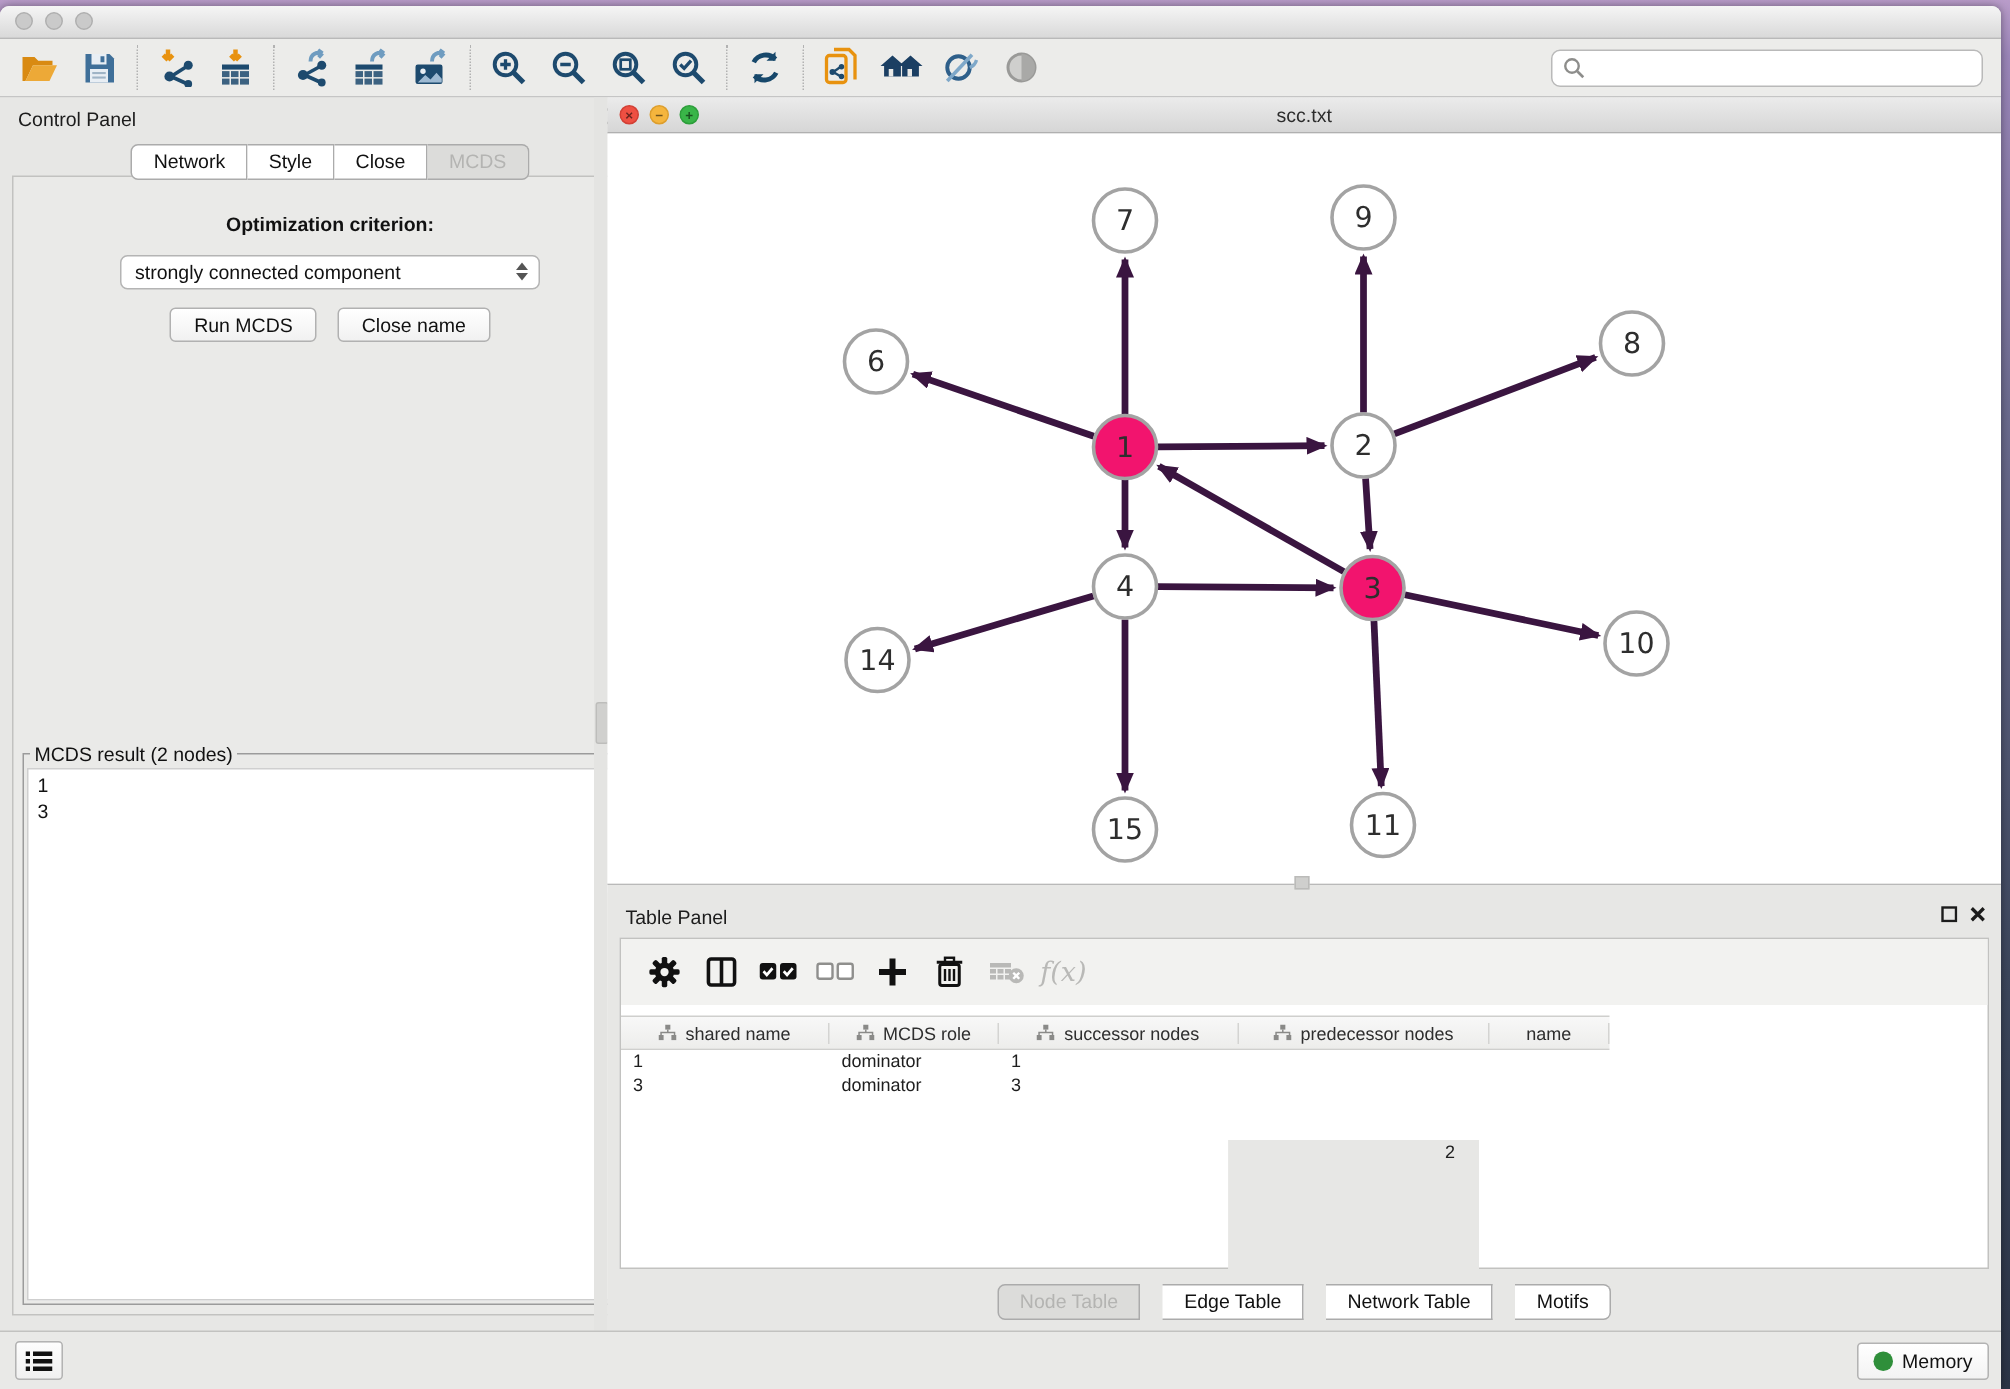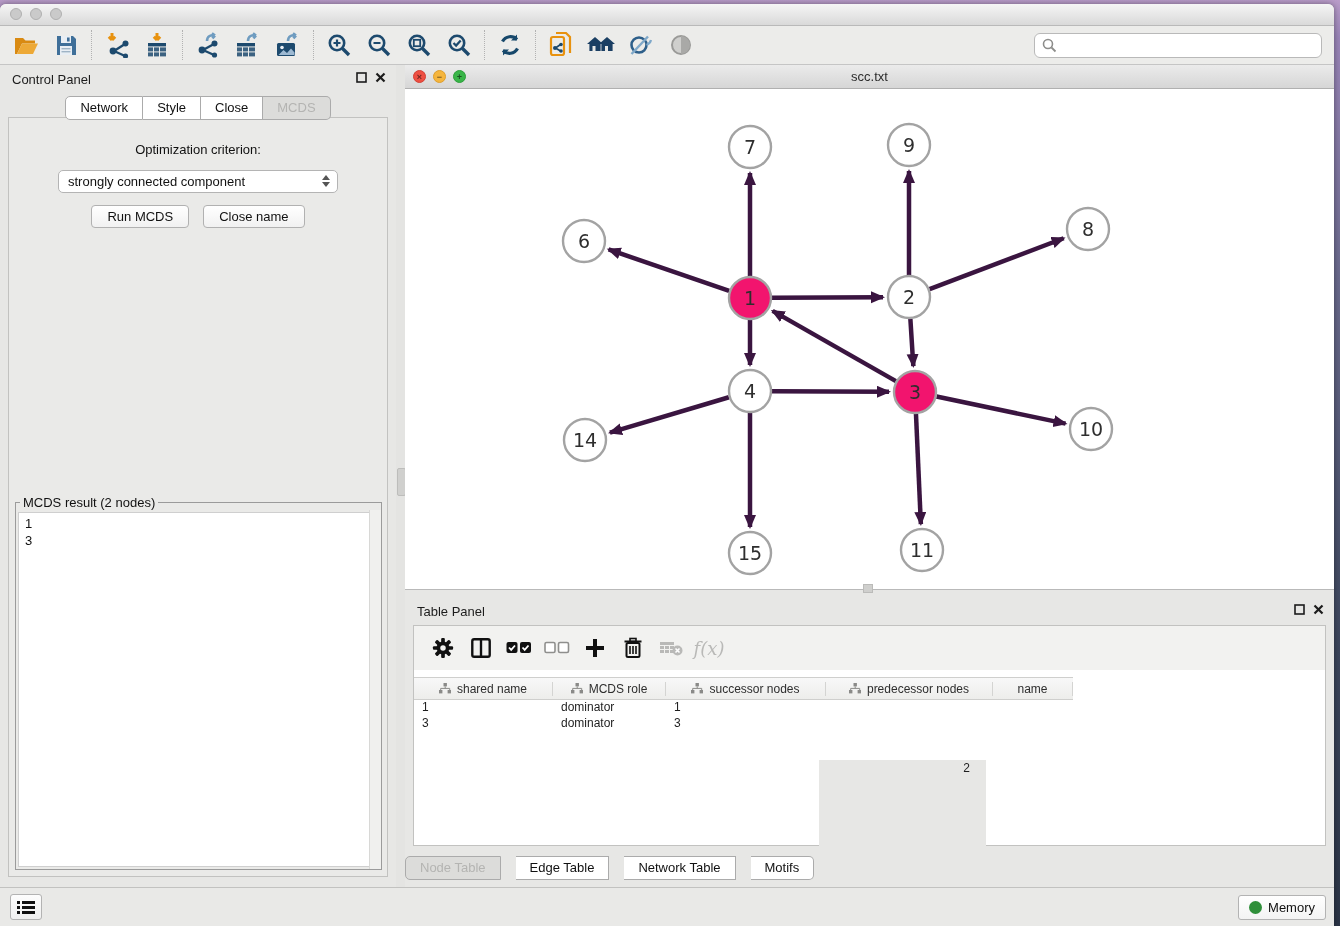--- a/index.html
+++ b/index.html
@@ -17,31 +17,31 @@
   
   .toolbar{position:absolute;left:0;top:22px;width:100%;height:39px;background:#ececea;
     border-bottom:1px solid #c5c5c5;display:flex;align-items:center;padding-left:6px;box-sizing:border-box;}
   .tbtn{width:40px;height:34px;display:flex;align-items:center;justify-content:center;background:none;border:none;padding:0;}
   .tsep{width:0;height:30px;border-left:1px dotted #b2b2b2;margin:0 5px;}
   .searchwrap{position:absolute;right:12px;top:7px;width:288px;height:25px;}
   .searchwrap input{width:100%;height:100%;box-sizing:border-box;border:1px solid #b9b9b9;border-radius:6px;
     padding:0 8px 0 28px;font-size:13px;background:#fff;outline:none;}
   .searchwrap svg{position:absolute;left:8px;top:5px;}
   
-  .cpanel{position:absolute;left:0;top:61px;width:396px;height:823px;background:#e7e7e5;}
+  .cpanel{position:absolute;left:0;top:61px;width:396px;height:823px;background:#e7e7e5;padding-left:44px;}
   .panelhead{position:absolute;left:0;top:0;width:100%;height:28px;}
   .panelhead .ptitle{position:absolute;left:12px;top:7px;font-size:13px;color:#1c1c1c;}
   .winbtns{position:absolute;right:10px;top:7px;display:flex;gap:8px;align-items:center;}
   .cptabs{position:absolute;left:0;top:31px;width:100%;display:flex;justify-content:center;z-index:2;}
   .tab{font-size:13px;padding:3px 14px 4px;background:#fff;border:1px solid #ababab;border-left:none;color:#111;}
   .tab:first-child{border-left:1px solid #ababab;border-radius:5px 0 0 5px;}
   .tab:last-child{border-radius:0 5px 5px 0;}
   .tab.sel{background:#dcdcda;color:#b4b4b2;}
   .cpbox{position:absolute;left:8px;right:8px;top:52px;bottom:11px;border:1px solid #c2c2c0;background:#eaeae8;}
-  .optlabel{margin-top:24px;text-align:center;font-size:13px;color:#111;}
+  .optlabel{margin-top:24px;text-align:center;font-size:13px;color:#111;font-weight:bold;}
   .selectbox{position:relative;margin:13px auto 0;width:280px;height:23px;background:#fff;border:1px solid #b4b4b4;
     border-radius:5px;font-size:13px;display:flex;align-items:center;padding-left:9px;box-sizing:border-box;color:#111;}
   .stepper{position:absolute;right:7px;top:4px;display:flex;flex-direction:column;gap:2px;}
   .stepper i{width:0;height:0;border-left:4px solid transparent;border-right:4px solid transparent;display:block;}
   .stepper .up{border-bottom:5px solid #555;}
   .stepper .dn{border-top:5px solid #555;}
   .btnrow{margin-top:12px;display:flex;justify-content:center;gap:14px;}
   .pbtn{font-size:13px;color:#111;background:linear-gradient(#ffffff,#f1f1f1);border:1px solid #b1b1b1;
     border-radius:4px;padding:3px 15px;}
   .groupbox{position:absolute;left:6px;right:5px;top:377px;bottom:6px;border:1px solid #9b9b9b;margin:0;padding:0;}
@@ -75,21 +75,21 @@
   .fxlab{font-family:"DejaVu Serif",serif;font-style:italic;font-size:18px;color:#b9b9b7;}
   .thead{position:absolute;left:0;top:51px;height:21px;display:flex;background:linear-gradient(#f8f8f8,#ededeb);
     border-top:1px solid #cfcfcd;border-bottom:1px solid #cfcfcd;align-items:center;}
   .th{box-sizing:border-box;border-right:1px solid #d4d4d2;display:flex;align-items:center;justify-content:center;
     gap:6px;font-size:12px;color:#2e2e2e;}
   .trows{position:absolute;left:0;top:73px;right:0;}
   .trow{display:flex;height:16px;}
   .td{box-sizing:border-box;font-size:12px;color:#1e1e1e;overflow:hidden;white-space:nowrap;line-height:16px;}
   .td.left{padding-left:8px;text-align:left;}
   .td.right{padding-right:16px;text-align:right;}
-  .bottabs{position:absolute;left:0;right:0;bottom:8px;display:flex;gap:15px;}
+  .bottabs{position:absolute;left:0;right:0;bottom:8px;display:flex;justify-content:center;gap:15px;}
   
   .statusbar{position:absolute;left:0;bottom:0;width:100%;height:38px;background:#e9e9e7;border-top:1px solid #c2c2c0;}
   .listbtn{position:absolute;left:10px;top:6px;width:32px;height:26px;background:linear-gradient(#fdfdfd,#f0f0f0);
     border:1px solid #b3b3b3;border-radius:3px;display:flex;align-items:center;justify-content:center;}
   .membtn{position:absolute;right:8px;top:7px;height:25px;background:linear-gradient(#ffffff,#f3f3f3);
     border:1px solid #b3b3b3;border-radius:3px;display:flex;align-items:center;gap:6px;padding:0 10px;font-size:13px;color:#111;}
   .memdot{width:13px;height:13px;border-radius:50%;background:#2f8f3a;}
 </style>
 </head>
 <body>

